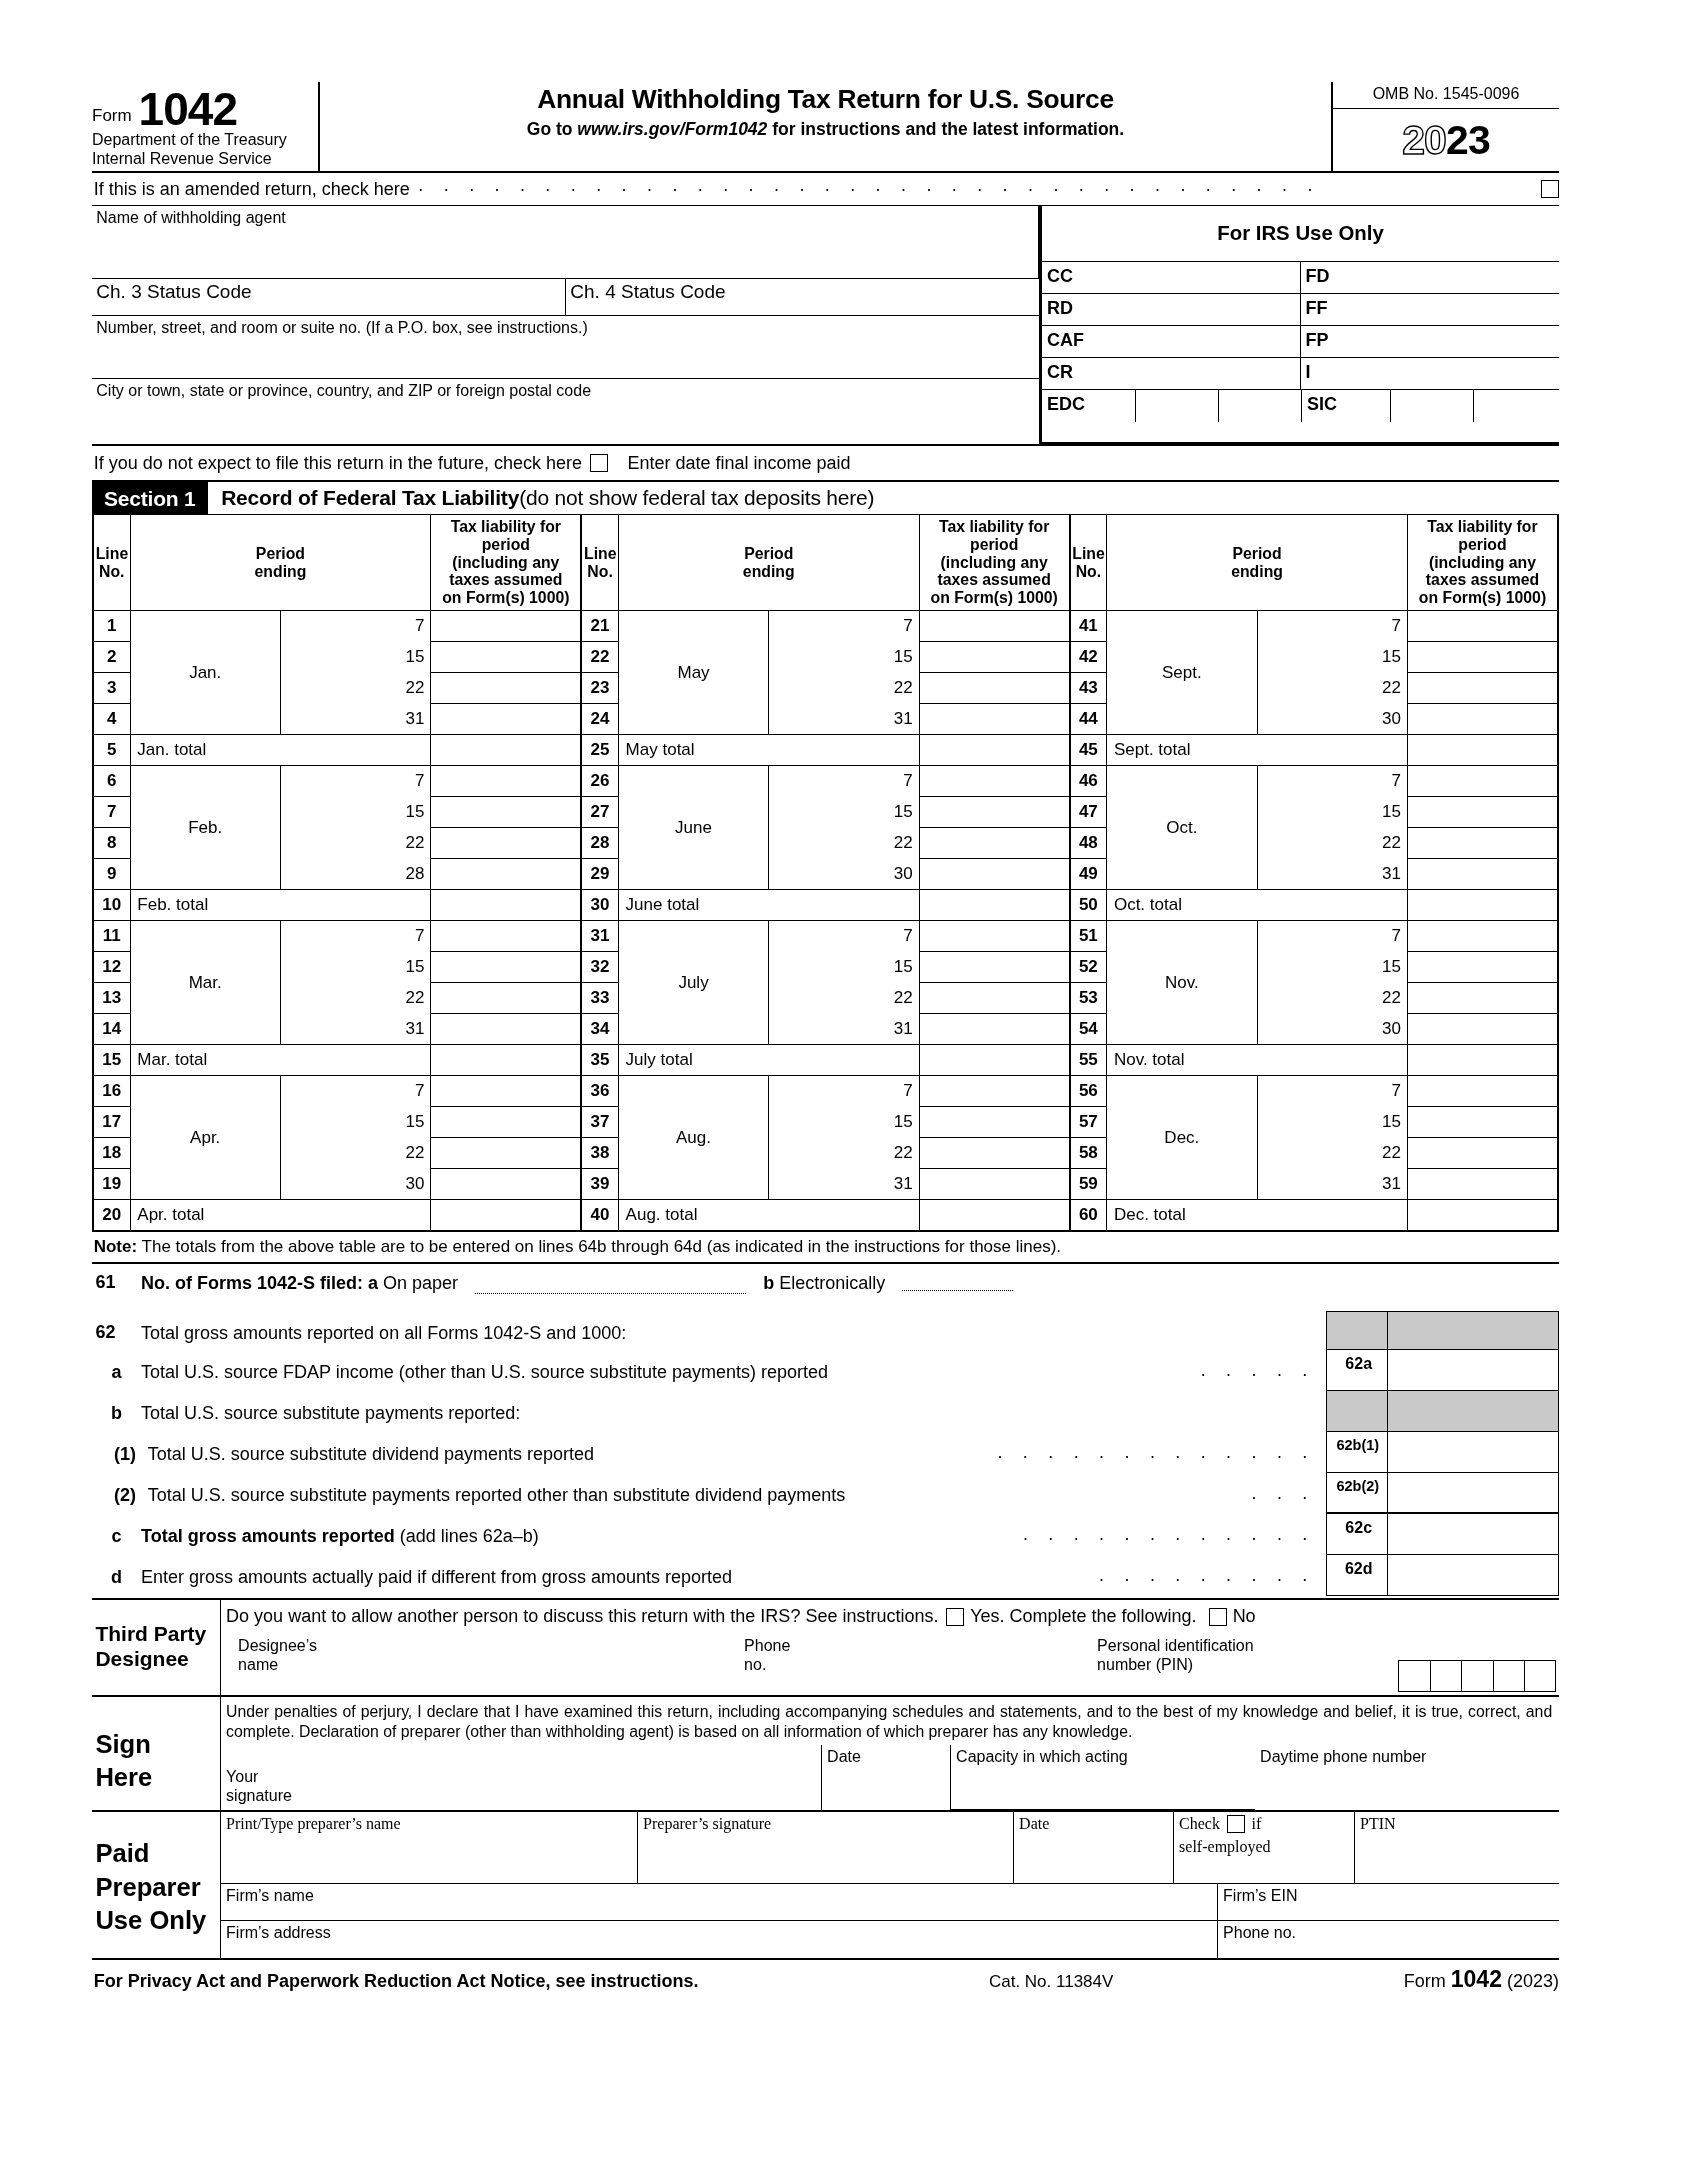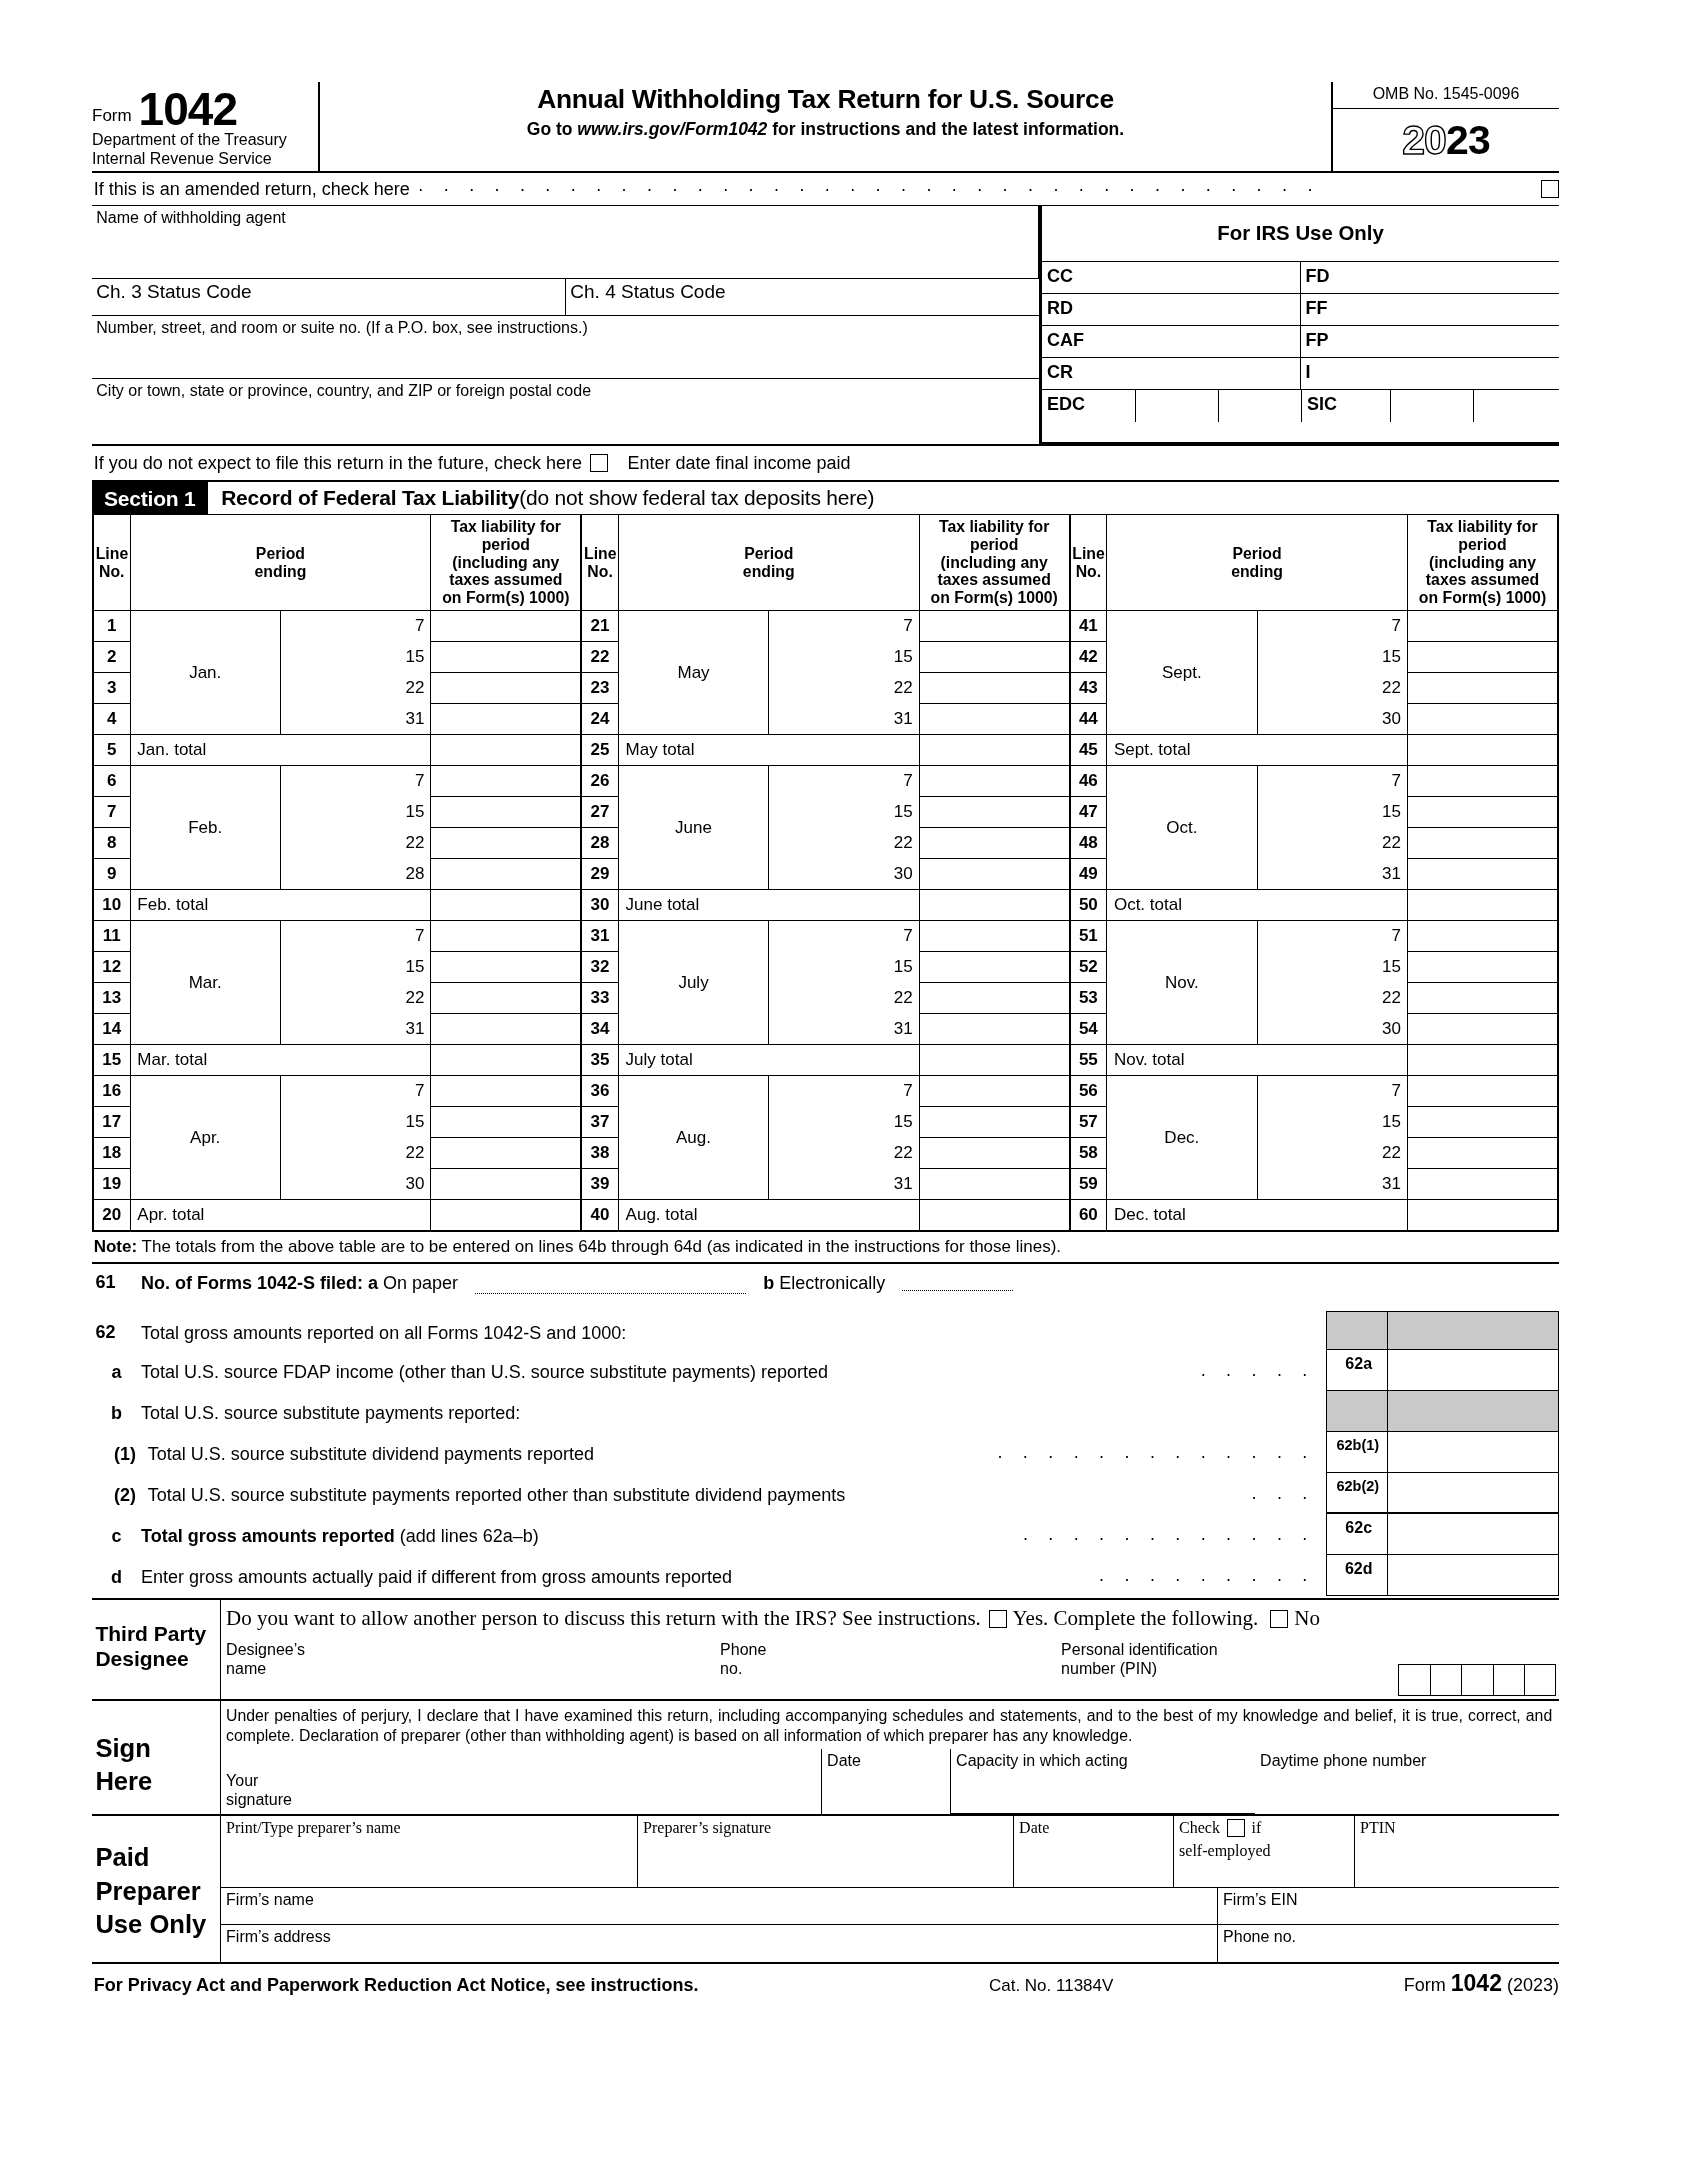--- a/index.html
+++ b/index.html
@@ -314,34 +314,34 @@
     box-sizing: border-box;
     font-weight: bold;
     font-size: 21px;
     line-height: 1.18;
     padding: 6.8px 0 0 3.4px;
     border-right: 1.7px solid #000;
   }
   .sidelbl.big { font-size: 25.6px; line-height: 1.3; }
   .blockbody { flex: 1 1 auto; box-sizing: border-box; }
   .tp-q {
-    font-size: 21px;
+    font-size: 18px;
     padding: 6px 0 5.1px 5.1px;
     display: flex;
     align-items: center;
     box-sizing: border-box;
-    font-family: Liberation Serif, serif;
   }
   .tp-fields { display: flex; height: 63px; box-sizing: border-box; }
   .tp-f {
     box-sizing: border-box;
     font-size: 16px;
     line-height: 1.14;
     padding: 5.1px 0 0 5.1px;
     position: relative;
+    margin-left: 12px;
   }
   .pinboxes { display: flex; position: absolute; right: 3.4px; bottom: 3.4px; }
   .pinbox {
     width: 31.5px;
     height: 31.5px;
     border: 1.5px solid #000;
     border-right: none;
     box-sizing: border-box;
   }
   .pinbox:last-child { border-right: 1.5px solid #000; }

